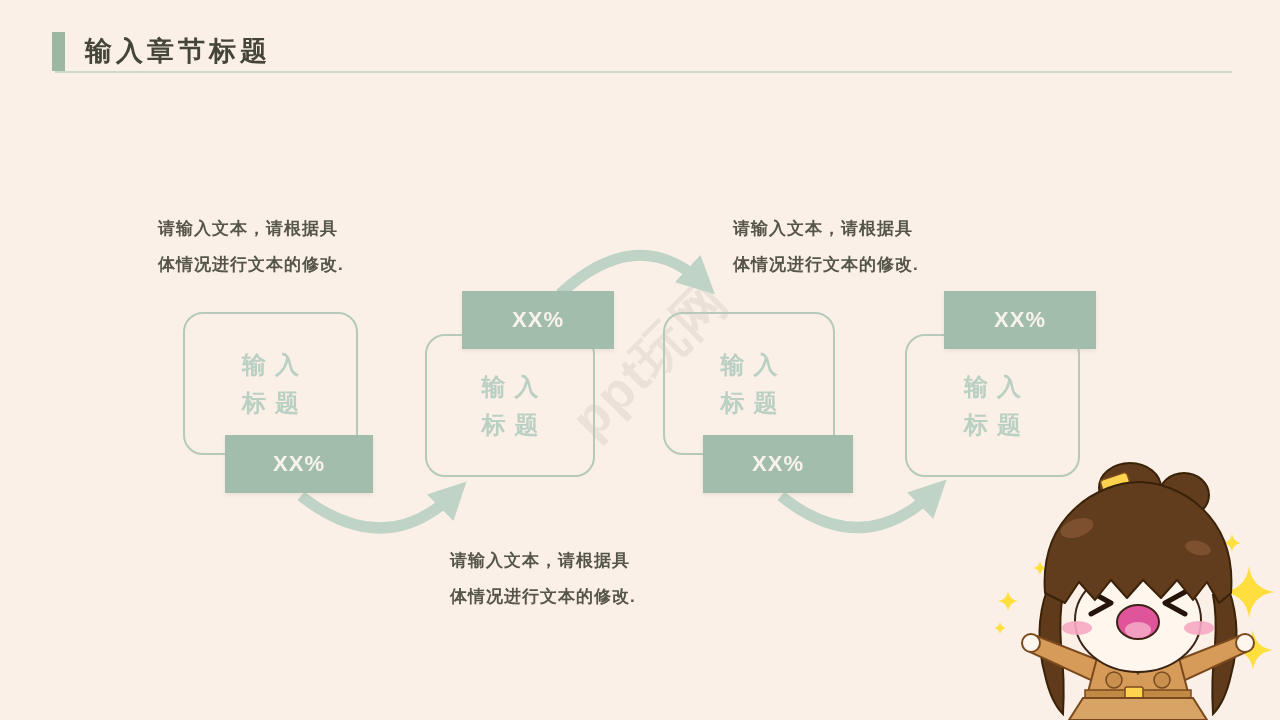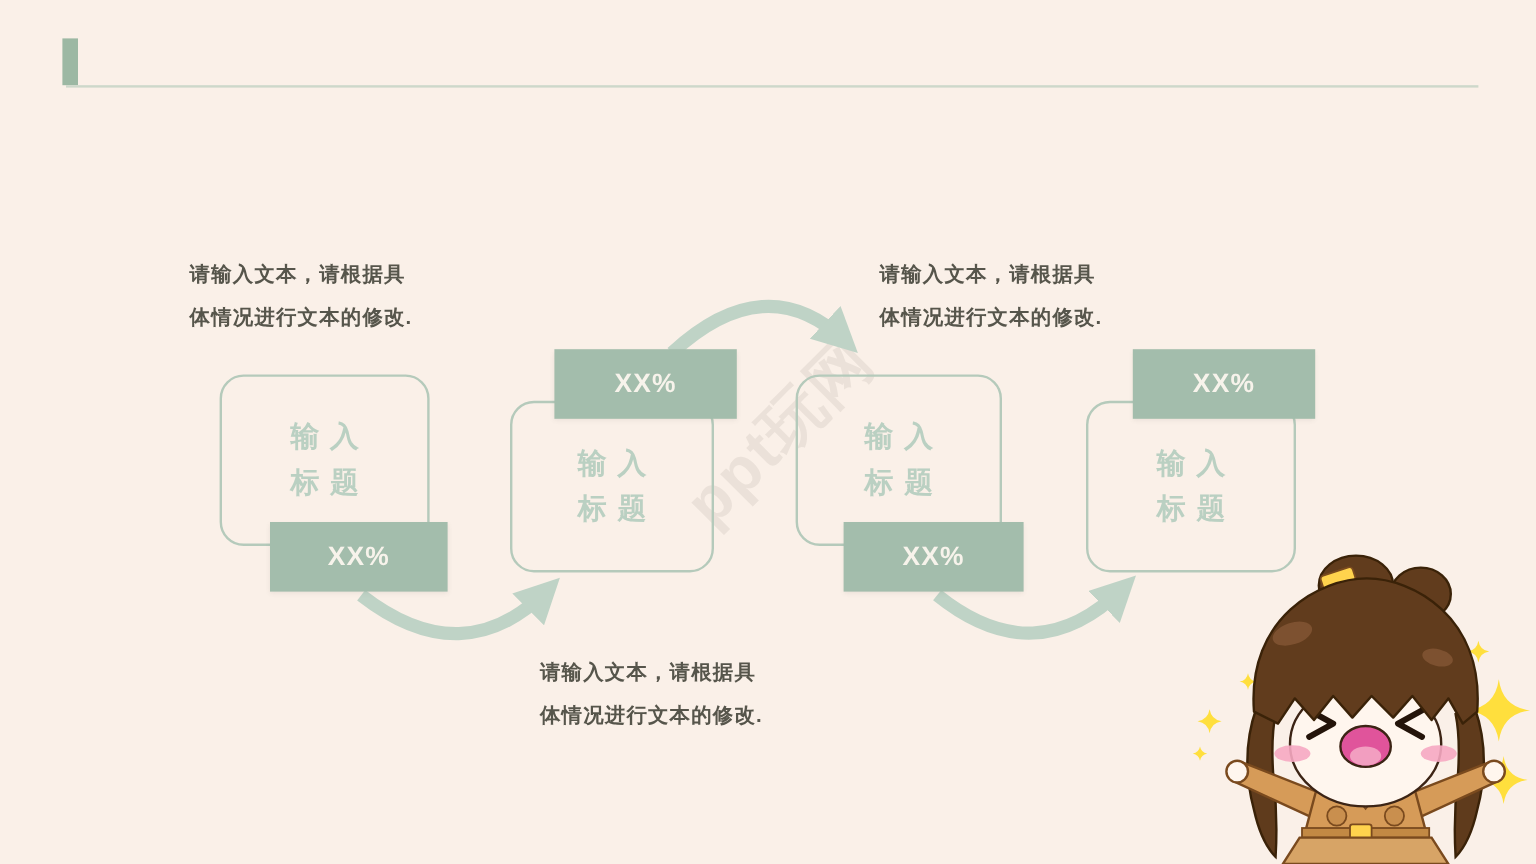--- a/index.html
+++ b/index.html
@@ -49,20 +49,21 @@
   .arrows, .mascot { position:absolute; pointer-events:none; }
   .arrows { left:0; top:0; }
   .mascot { left:985px; top:430px; }
 </style>
 </head>
 <body>
 
 <div class="slide">
 
   <span class="accent-bar"></span>
+  <h1 class="section-title">输入章节标题</h1>
   <div class="divider"></div>
 
   <div class="watermark">ppt玩网</div>
 
   <svg class="arrows" width="1280" height="720" viewBox="0 0 1280 720">
     <defs>
       <marker id="ah" viewBox="0 0 10 10" refX="6" refY="5" markerWidth="3.4" markerHeight="3.4" orient="auto-start-reverse">
         <path d="M0 0 L10 5 L0 10 z" style="fill:var(--arrow,#bfd3c6)"></path>
       </marker>
     </defs>

